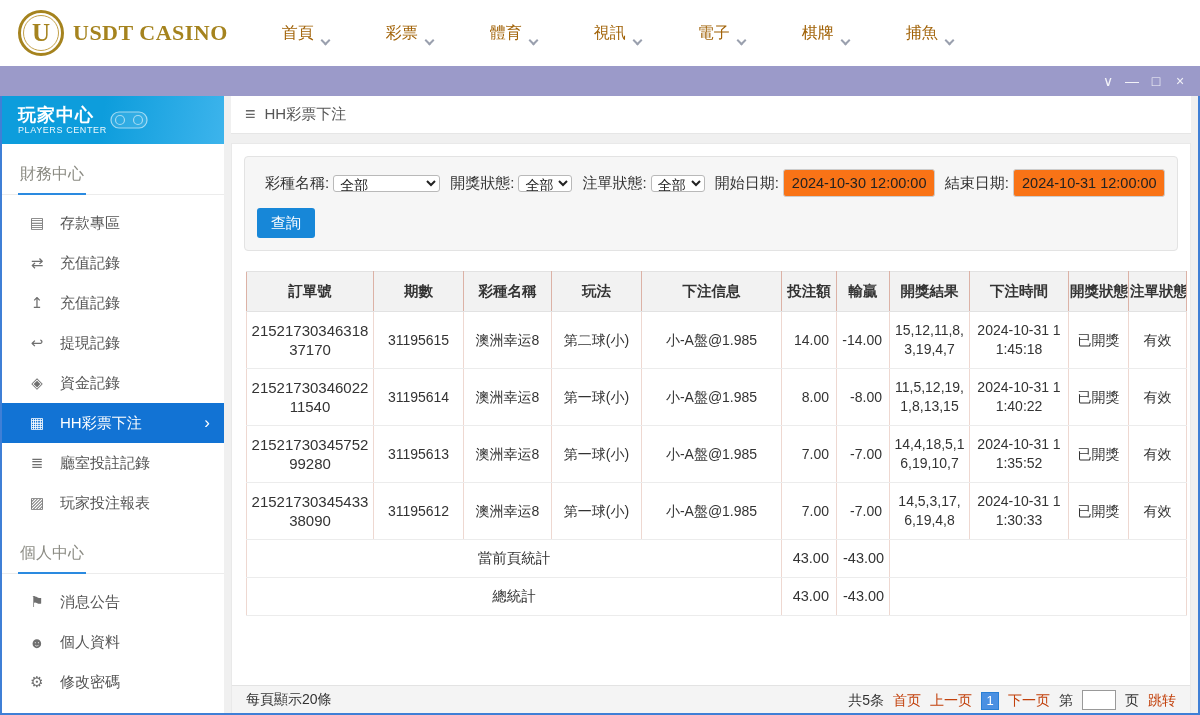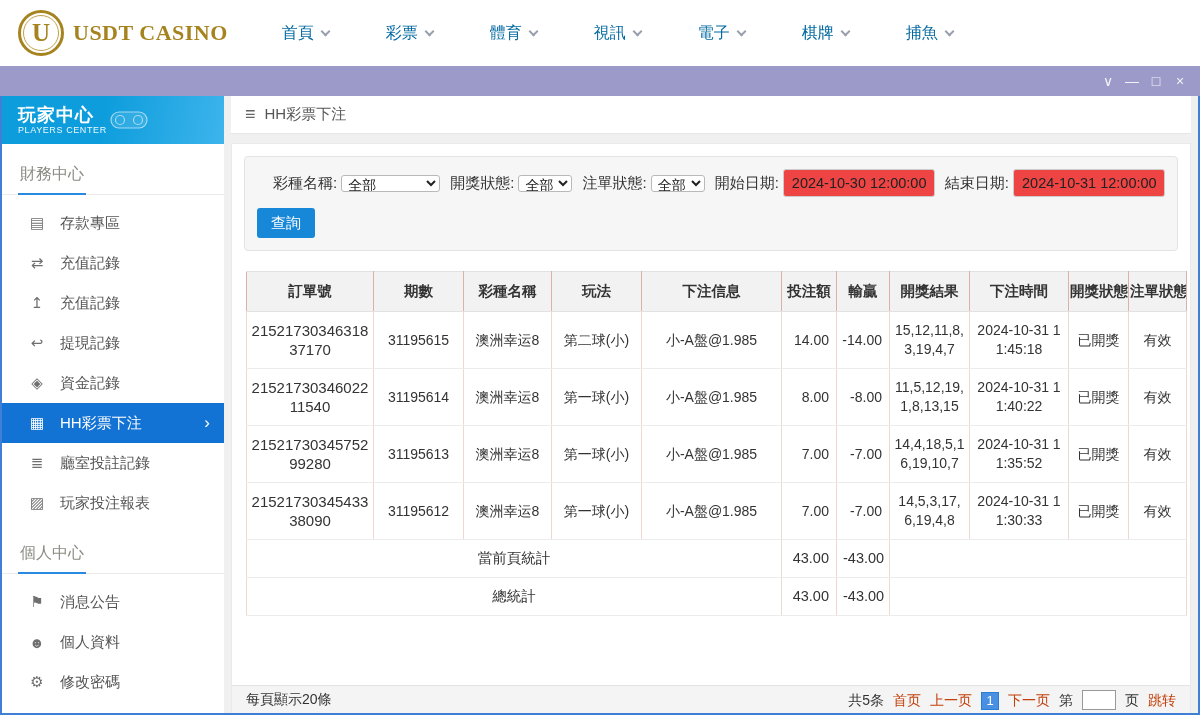--- a/index.html
+++ b/index.html
@@ -8,21 +8,21 @@
 
   
   .topnav { flex:0 0 66px; display:flex; align-items:center; padding:0 18px; background:#fff; }
   .logo { display:flex; align-items:center; gap:9px; }
   .logo-circle { width:46px; height:46px; border-radius:50%; border:3px solid #a5831e; position:relative;
                  display:flex; align-items:center; justify-content:center; }
   .logo-circle::after { content:""; position:absolute; inset:2px; border-radius:50%; border:1px solid #c3a14a; }
   .logo-u { font-family:"Liberation Serif",serif; font-weight:bold; font-size:25px; color:#a5831e; }
   .logo-text { font-size:22px; font-weight:bold; color:#a5831e; letter-spacing:.5px;font-family:Liberation Serif, serif; }
   .nav-items { display:flex; margin-left:54px; gap:57px; }
-  .nav-item { display:flex; align-items:center; gap:8px; font-size:16px; color:#0369a1; cursor:pointer; white-space:nowrap; }
+  .nav-item { display:flex; align-items:flex-end; gap:8px; font-size:16px; color:#a16207; cursor:pointer; white-space:nowrap; }
   .chev { width:7px; height:7px; border-right:2px solid #9aa0ae; border-bottom:2px solid #9aa0ae;
           transform:rotate(45deg); margin-top:-4px; }
 
   
   .titlebar { flex:0 0 30px; background:#9b9ac9; display:flex; align-items:center; justify-content:flex-end;
               padding-right:8px; }
   .win-ctrl { width:24px; text-align:center; color:#f2f2f8; font-size:14px; cursor:pointer; line-height:30px; }
 
   
   .window-body { flex:1; display:flex; background:#f0f0f0; border:2px solid #3f7fd6; border-top:none; overflow:hidden; }
@@ -49,26 +49,26 @@
   .breadcrumb { flex:0 0 38px; background:#fff; display:flex; align-items:center; gap:9px; padding:0 14px;
                 border-bottom:1px solid #e6e6e6; color:#555; font-size:15px; }
   .menu-icon { font-size:18px; color:#666; cursor:pointer; }
   .panel { background:#fff; margin-top:9px; flex:1; display:flex; flex-direction:column; border:1px solid #e9e9e9;
            border-bottom:none; overflow:hidden; }
 
   
   .filterbox { margin:12px; background:#f6f6f6; border:1px solid #e3e3e3; border-radius:4px; padding:12px; }
   .filter-row { display:flex; align-items:center; font-size:15px; color:#333; }
   .filter-row label { margin:0 4px 0 10px; white-space:nowrap; }
-  .filter-row label:first-child { margin-left:16px; }
+  .filter-row label:first-child { margin-left:8px; }
   .filterbox select { height:17px; border:1px solid #b9b9b9; border-radius:3px; background:#fff; font-size:14px;
                       padding:0 2px; color:#222; }
   .sel-lottery { width:158px; } .sel-draw { width:68px; } .sel-order { width:62px; }
   .date-input { height:28px; border:1px solid #ccc; border-radius:3px; padding:4px 8px; font-size:14.5px;
-                width:152px; color:#222; background:#ef4444; }
+                width:152px; color:#222; background:#f97316; }
   .btn-search { margin-top:11px; background:#1787d8; color:#fff; border:none; border-radius:3px; height:30px;
                 width:58px; font-size:15px; cursor:pointer; }
 
   
   .bet-table { margin:8px 14px 0; border-collapse:collapse; width:calc(100% - 28px); table-layout:fixed; }
   .bet-table th { background:#f2f2f2; font-weight:bold; font-size:14.5px; color:#333; height:40px;
                   border:1px solid; border-color:#e2e2e2 #dcb2a6; white-space:nowrap; overflow:hidden; padding:0 1px; }
   .bet-table td { font-size:14px; color:#333; text-align:center; border:1px solid; border-color:#ececec #eed8d1;
                   padding:8px 3px; word-break:break-all; line-height:19px; background:#fff; }
   .bet-table tbody td { height:57px; }

